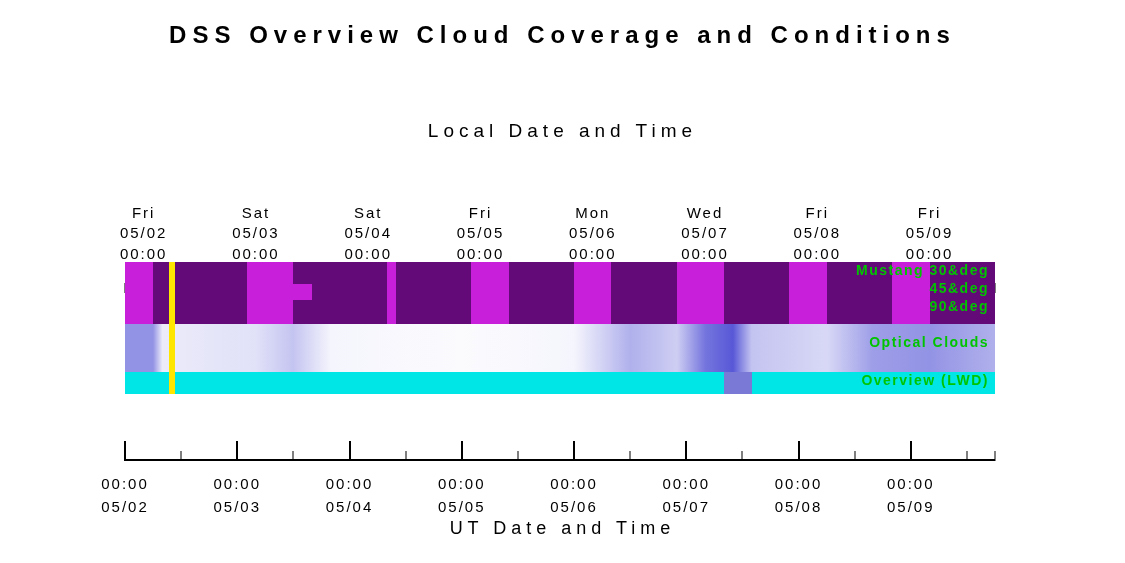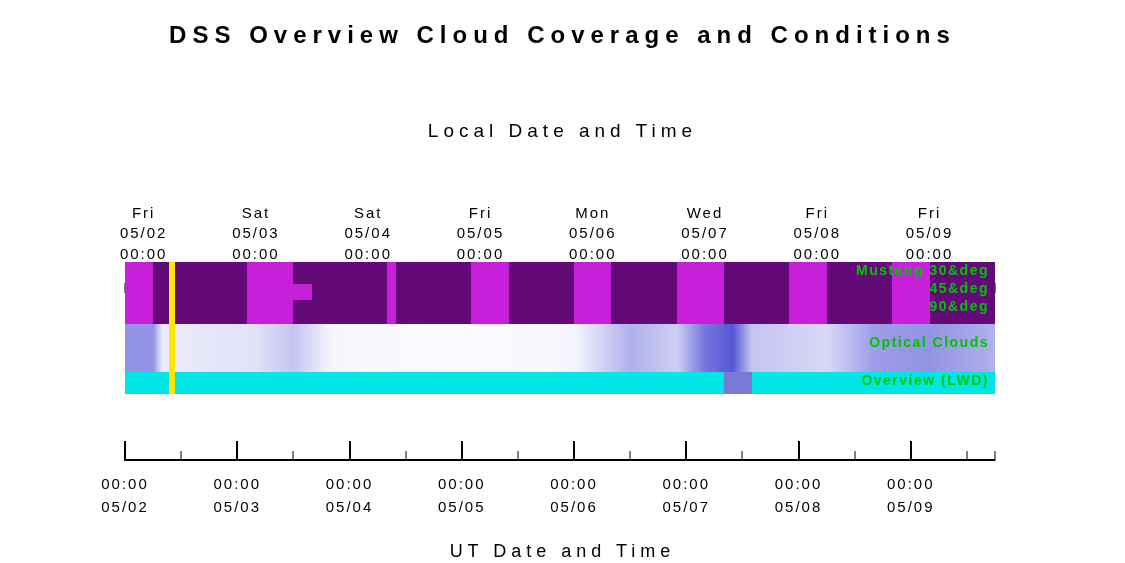--- a/index.html
+++ b/index.html
@@ -33,21 +33,21 @@
     top: 120px;
     left: 0;
     width: 100%;
     text-align: center;
     font-size: 19px;
     letter-spacing: 5px;
     color: #000;
   }
   .subtitle-bot {
     position: absolute;
-    top: 541px;
+    top: 518px;
     left: 0;
     width: 100%;
     text-align: center;
     font-size: 18px;
     letter-spacing: 5px;
     color: #000;
   }
 
   
   .plot {

